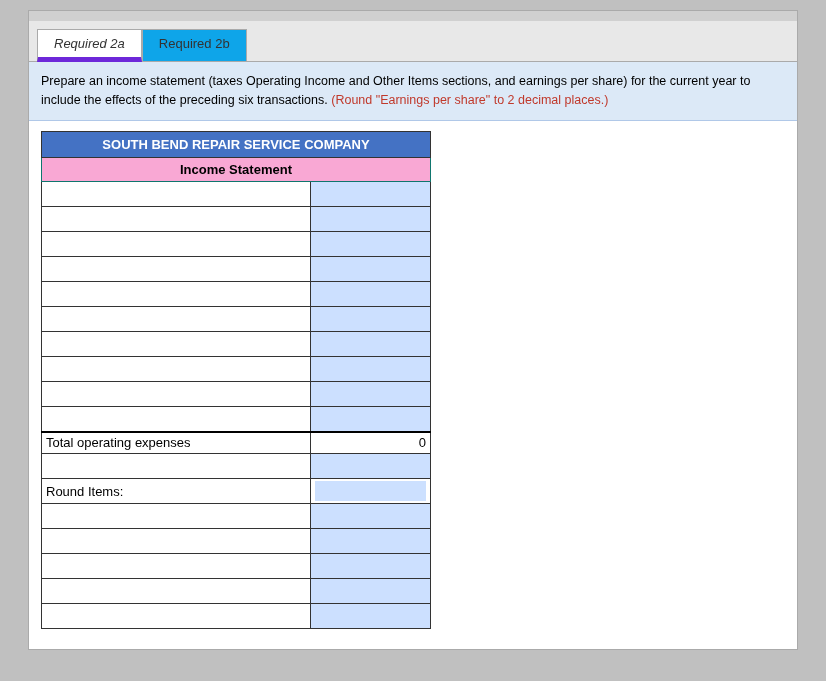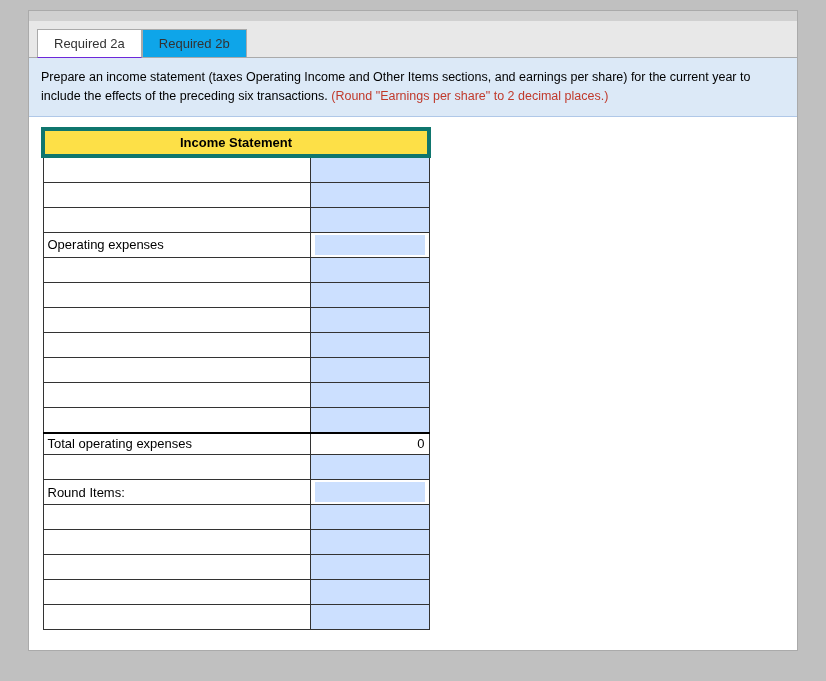--- a/index.html
+++ b/index.html
@@ -35,23 +35,24 @@
       padding: 6px 16px;
       border: 1px solid #aaa;
       border-bottom: none;
       background: #0ea5e9;
       cursor: pointer;
       font-size: 13px;
       color: #333;
     }
     .tab.active {
       background: #fff;
-      border-bottom: 1px solid #6d28d9;
+      border-bottom: 5px solid #6d28d9;
       margin-bottom: -1px;
       z-index: 1;
+      font-style: italic;
     }
     
     .instruction-area {
       background: #dce9f7;
       padding: 10px 12px;
       font-size: 12.5px;
       line-height: 1.5;
       color: #000;
       border-bottom: 1px solid #b0c8e8;
     }
@@ -74,22 +75,22 @@
       background: #4472c4;
       color: #fff;
       padding: 5px;
       border: 1px solid #333;
     }
     .income-table .statement-header {
       text-align: center;
       font-weight: bold;
       font-size: 13px;
       padding: 4px;
-      border: 4px solid #0f766e;
-      background: #fde047;
+      border: 1px solid #0f766e;
+      background: #f9a8d4;
     }
     .income-table td {
       border: 1px solid #333;
       padding: 0;
       height: 22px;
     }
     .income-table .label-cell {
       width: 270px;
       padding: 2px 4px;
       vertical-align: middle;
@@ -156,44 +157,43 @@
 
   <div class="instruction-area">
     <span>Prepare an income statement (taxes Operating Income and Other Items sections, and earnings per share) for the current year to include the effects of the preceding six transactions.</span>
     <span class="highlight">(Round "Earnings per share" to 2 decimal places.)</span>
   </div>
 
   <div class="table-wrapper">
     <table class="income-table">
 
       <tbody>
+          <tr>
+        <td class="company-header" colspan="2">SOUTH BEND REPAIR SERVICE COMPANY</td>
+      </tr>
 
       <tr>
         <td class="statement-header" colspan="2">Income Statement</td>
       </tr>
 
       <tr class="editable-row">
         <td class="label-cell"><input class="input-field input-label" type="text" style=""></td>
         <td class="value-cell"><input class="value-input" type="text" style=""></td>
       </tr>
 
 
       <tr class="editable-row">
         <td class="label-cell"><input class="input-field input-label" type="text" style=""></td>
         <td class="value-cell"><input class="value-input" type="text" style=""></td>
       </tr>
       <tr class="editable-row">
         <td class="label-cell"><input class="input-field input-label" type="text" style=""></td>
         <td class="value-cell"><input class="value-input" type="text" style=""></td>
       </tr>
 
-      <tr class="static-label-row">
-        <td class="label-cell"><span>Operating expenses</span></td>
-        <td class="value-cell"><input class="value-input" type="text" style=""></td>
-      </tr>
 
       <tr class="editable-row">
         <td class="label-cell"><input class="input-field input-label" type="text" style=""></td>
         <td class="value-cell"><input class="value-input" type="text" style=""></td>
       </tr>
       <tr class="editable-row">
         <td class="label-cell"><input class="input-field input-label" type="text" style=""></td>
         <td class="value-cell"><input class="value-input" type="text" style=""></td>
       </tr>
       <tr class="editable-row">

